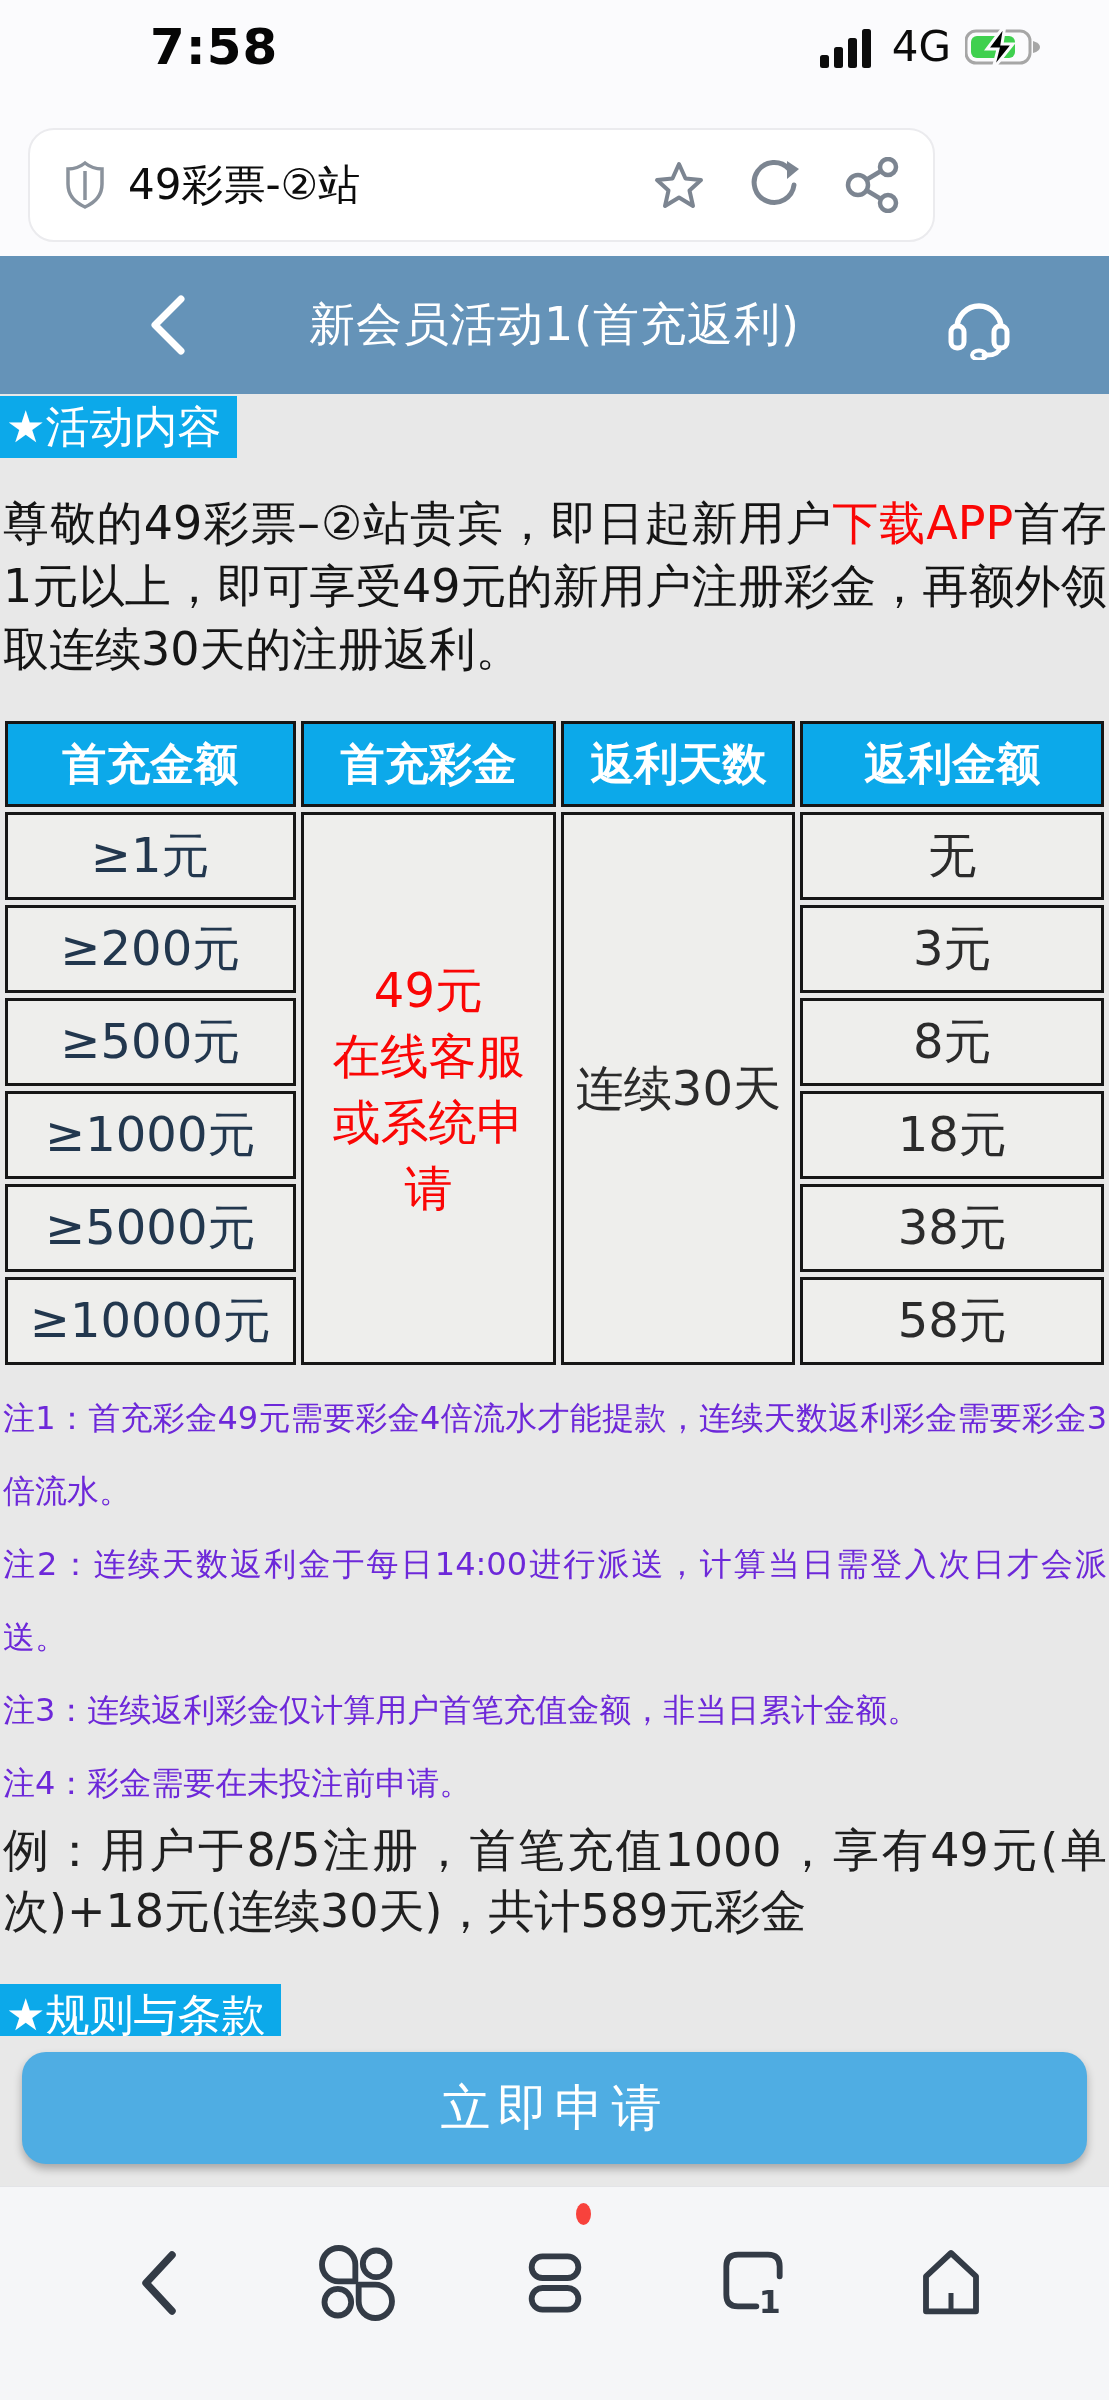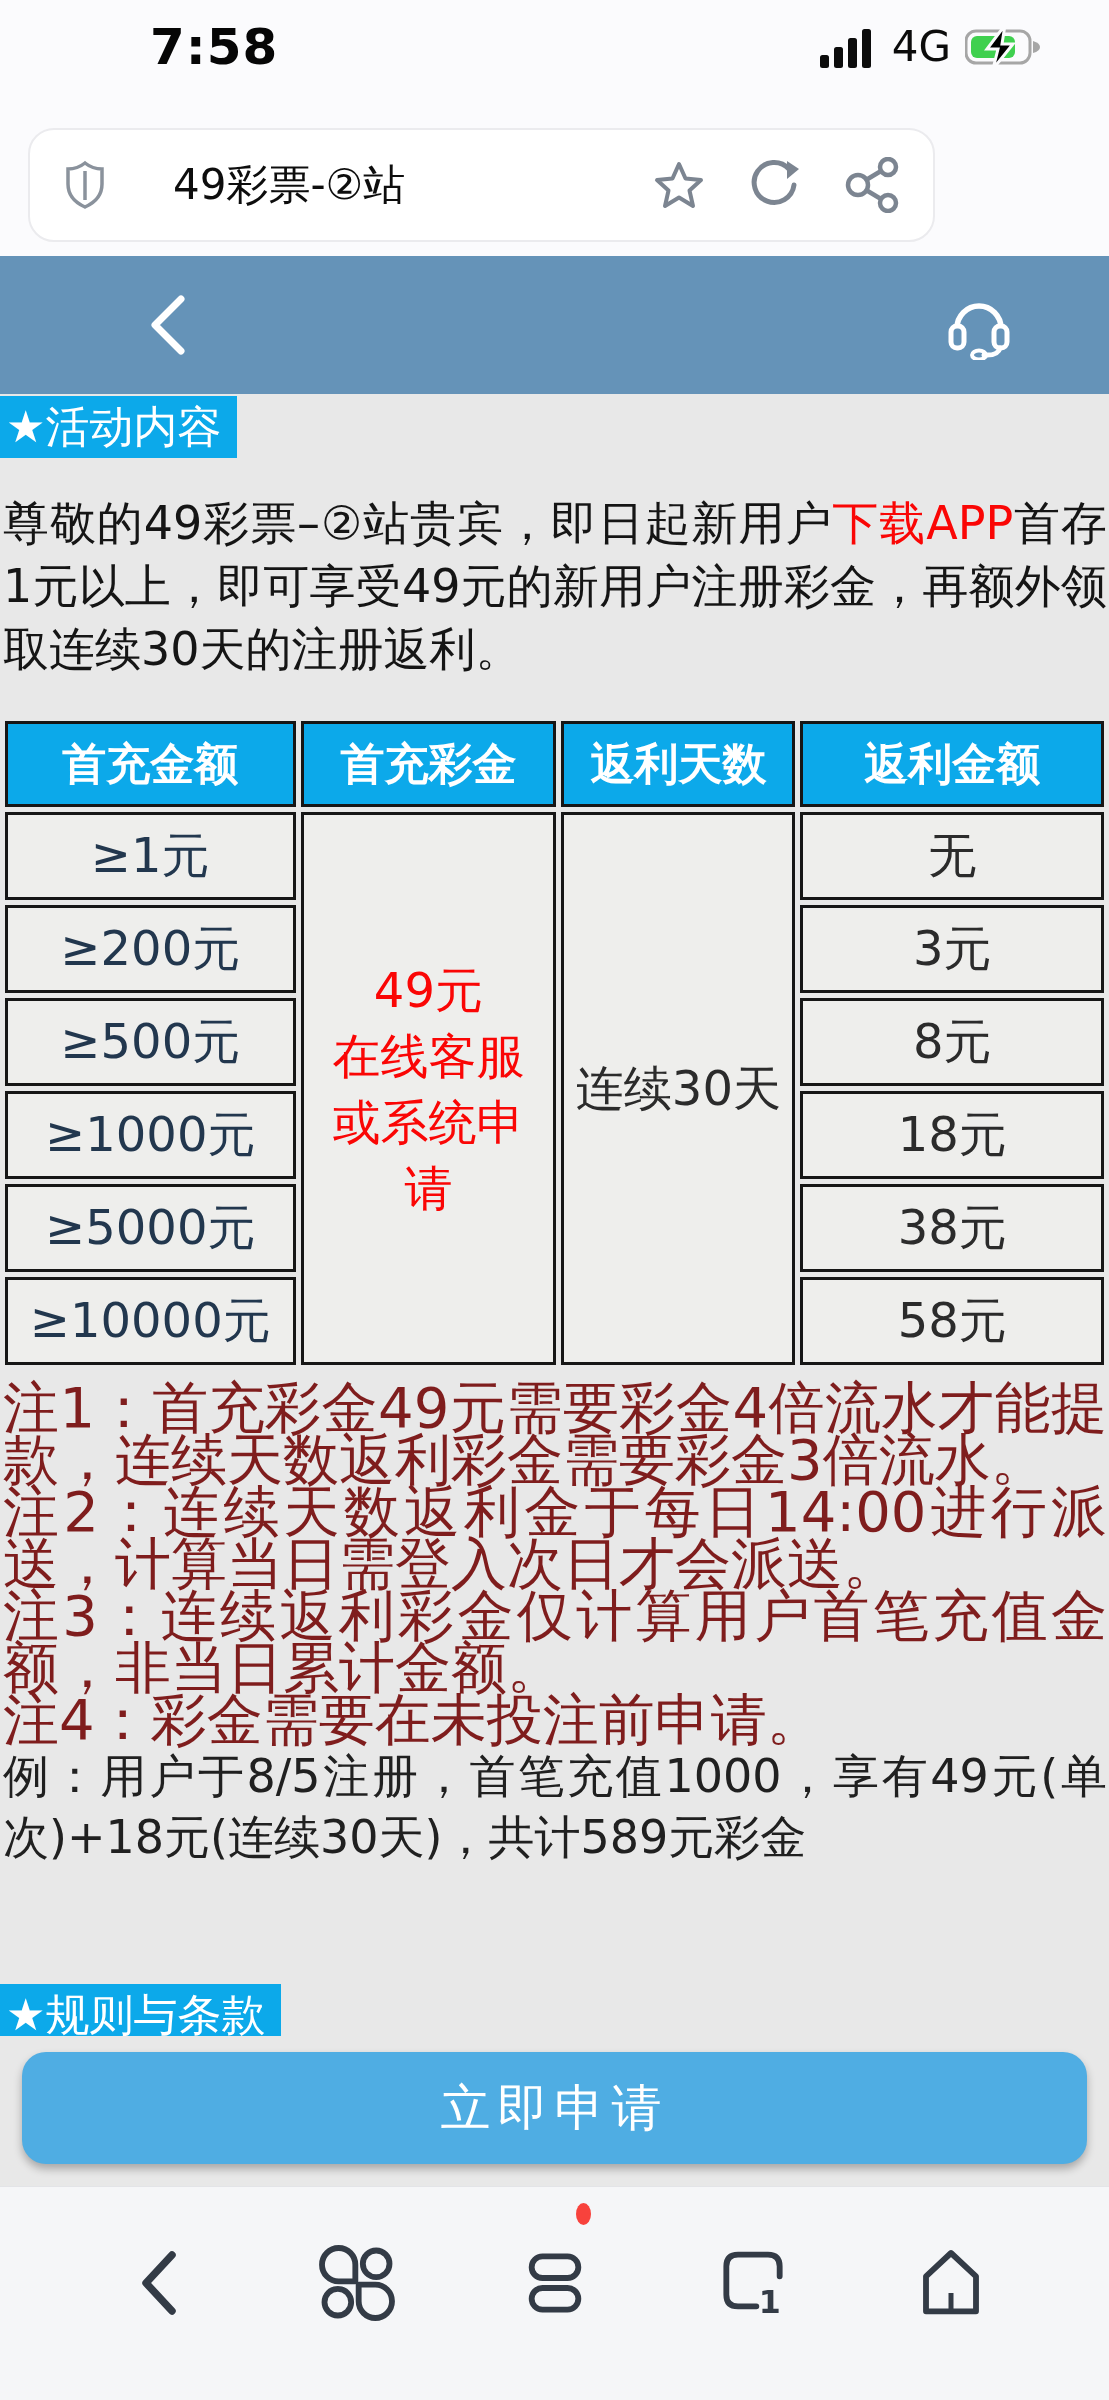--- a/index.html
+++ b/index.html
@@ -12,21 +12,21 @@
   
   .top-zone{position:absolute;top:0;left:0;width:1109px;height:256px;background:#fbfbfd;border-bottom:2px solid #e7e8ea;}
   .status-bar{position:absolute;top:12px;left:0;width:1109px;height:66px;}
   .status-time{position:absolute;left:150px;top:6px;font-size:50px;font-weight:700;color:#060606;letter-spacing:1px;}
   .status-right{position:absolute;right:66px;top:10px;display:flex;align-items:center;gap:14px;}
   .net-label{font-size:42px;color:#0b0b0b;}
   
   .address-pill{
     position:absolute;top:128px;left:28px;width:907px;height:114px;box-sizing:border-box;
     background:#ffffff;border:2px solid #ebebee;border-radius:26px;
-    display:flex;align-items:center;padding:0 34px;gap:45px;
+    display:flex;align-items:center;padding:0 34px;
   }
   .url-title{font-size:42px;color:#0d0d0d;margin-left:22px;margin-right:auto;white-space:nowrap;}
   .pill-actions{display:flex;align-items:center;gap:44px;}
   .assistant-btn{
     position:absolute;top:124px;left:963px;width:126px;height:126px;box-sizing:border-box;
     background:#ffffff;border:2px solid #eeeef1;border-radius:30px;
     display:flex;flex-direction:column;align-items:center;justify-content:center;gap:2px;
   }
   .assistant-label{font-size:33px;color:#111;line-height:1;}
   
@@ -59,21 +59,21 @@
     padding:0;
   }
   .promo-table th{background:#0ca9ea;color:#ffffff;font-size:44px;font-weight:700;height:80px;}
   .promo-table td{height:82px;}
   .cell-tier{color:#22374e;font-size:48px;}
   .cell-bonus{color:#fa0605;font-size:48px;line-height:66px;padding:0 14px !important;}
   .cell-days{color:#2b2b2b;font-size:48px;}
   .cell-amount{color:#2b2b2b;font-size:48px;}
   
   .notes-block{position:absolute;top:1382px;left:3px;width:1104px;}
-  .note-line{font-size:56px;line-height:52px;color:#7f1d1d;text-align:justify;}
+  .note-line{font-size:32px;line-height:73px;color:#6d28d9;text-align:justify;}
   .example-line{font-size:46px;line-height:61px;color:#202020;text-align:justify;}
   
   .apply-btn{
     position:absolute;top:2052px;left:22px;width:1065px;height:112px;
     background:#4fade3;border-radius:24px;border:none;
     display:flex;align-items:center;justify-content:center;
     box-shadow:0 5px 9px rgba(0,0,0,0.28);
     color:#ffffff;font-size:50px;letter-spacing:7px;cursor:pointer;
     font-family:inherit;
   }
@@ -148,20 +148,21 @@
   </div>
 
 </div>
 
 <div class="app-header">
   <span class="hdr-back">
     <svg width="40" height="62" viewBox="0 0 40 62">
       <polyline points="33,5 7,31 33,57" fill="none" stroke="#ffffff" stroke-width="7" stroke-linecap="round" stroke-linejoin="round"></polyline>
     </svg>
   </span>
+  <span class="app-title">新会员活动1(首充返利)</span>
   <span class="hdr-headset">
     <svg width="68" height="70" viewBox="0 0 68 70">
       <path d="M12 38 a22 22 0 0 1 44 0" fill="none" stroke="#ffffff" stroke-width="5.5"></path>
       <rect x="6" y="36" width="13" height="22" rx="6" fill="none" stroke="#ffffff" stroke-width="5"></rect>
       <rect x="49" y="36" width="13" height="22" rx="6" fill="none" stroke="#ffffff" stroke-width="5"></rect>
       <path d="M55 58 q-2 8 -16 7" fill="none" stroke="#ffffff" stroke-width="5" stroke-linecap="round"></path>
       <ellipse cx="34" cy="65" rx="7" ry="4.5" fill="none" stroke="#ffffff" stroke-width="4"></ellipse>
     </svg>
   </span>
 </div>

